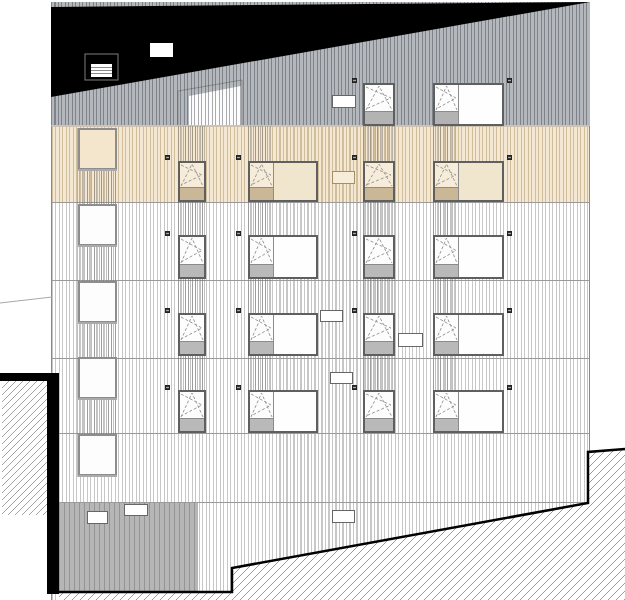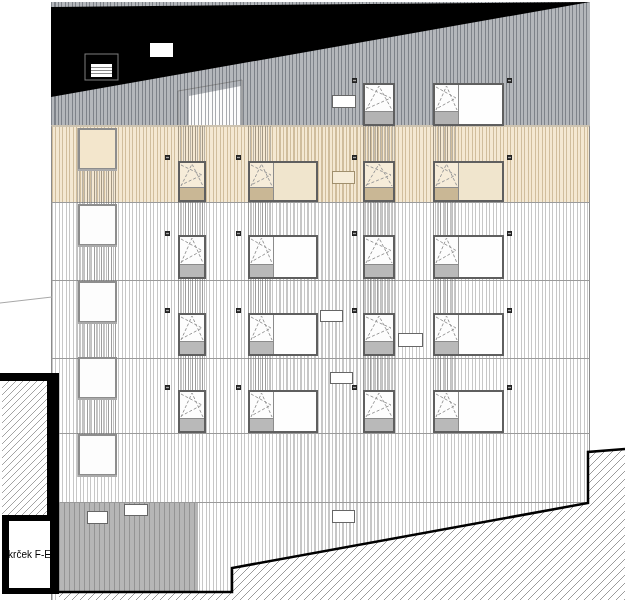--- a/index.html
+++ b/index.html
@@ -331,25 +331,20 @@
     <svg id="krcek-hatch" width="46" height="134">
       <defs>
         <pattern id="hatchK" width="7" height="7" patternUnits="userSpaceOnUse">
           <path d="M-2,9 L9,-2" stroke="#a3a3a3" stroke-width="1" fill="none"></path>
         </pattern>
       </defs>
       <rect x="0" y="0" width="46" height="134" fill="#ffffff"></rect>
       <rect x="0" y="0" width="46" height="134" fill="url(#hatchK)"></rect>
     </svg>
     <div id="krcek-rightbar"></div>
-    <div id="krcek-labelbox">
-      <div class="inner">
-        <span id="krcek-label">krček F-E</span>
-      </div>
-    </div>
   </div>
 
 <div class="dense" style="left: 77px; top: 128px; width: 41px; height: 349px; position: absolute;"></div>
     <div class="dense" style="left: 178px; top: 126px; width: 28px; height: 307px; position: absolute;"></div>
     <div class="dense" style="left: 248px; top: 126px; width: 23px; height: 307px; position: absolute;"></div>
     <div class="dense" style="left: 363px; top: 126px; width: 32px; height: 307px; position: absolute;"></div>
     <div class="dense" style="left: 433px; top: 126px; width: 23px; height: 307px; position: absolute;"></div>
   </div>
 
 </body></html>

